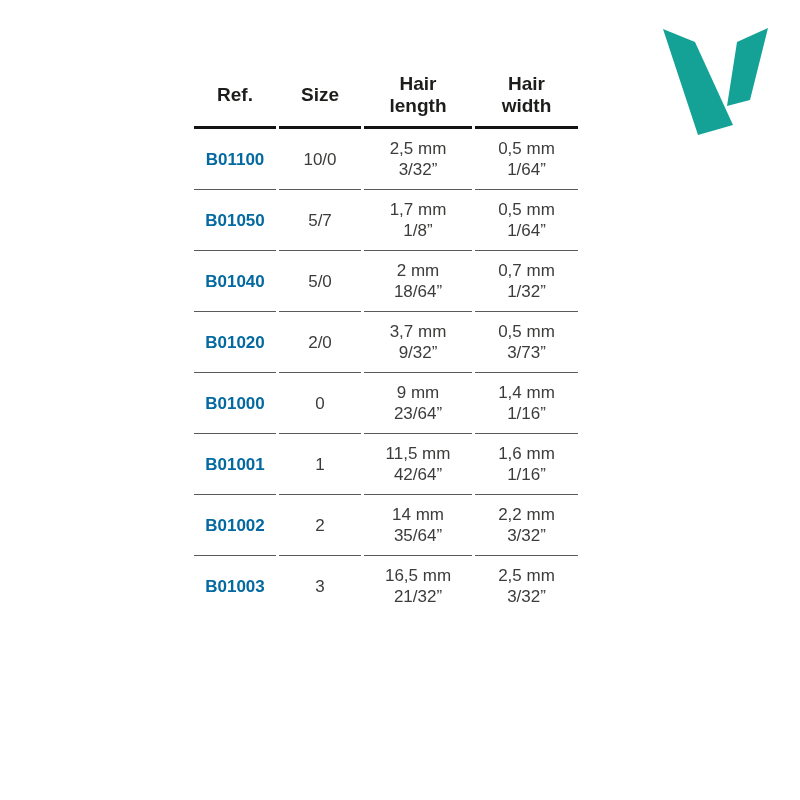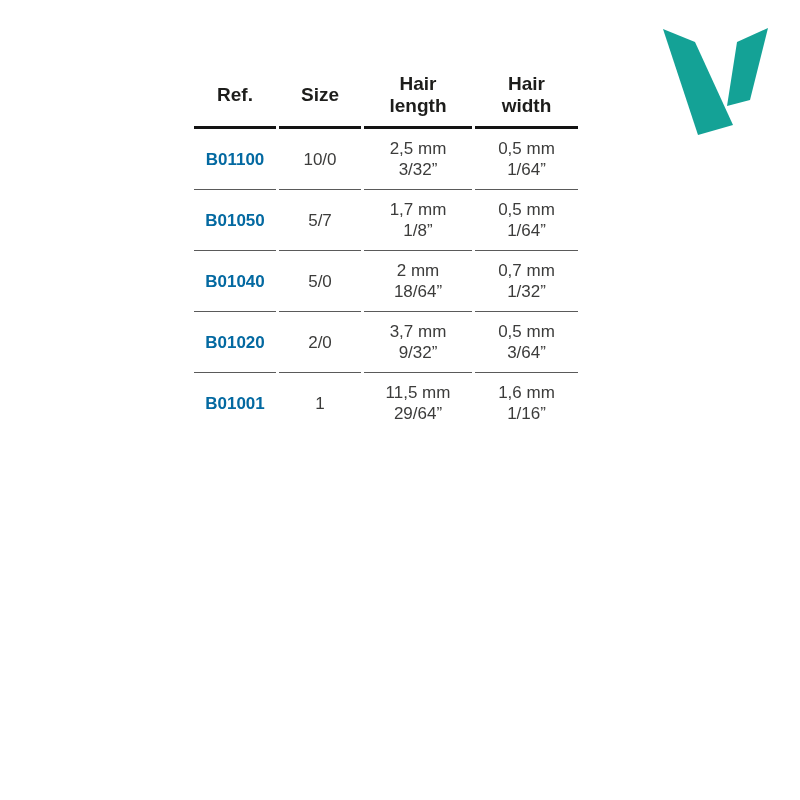--- a/index.html
+++ b/index.html
@@ -133,29 +133,65 @@
       </tr>
       <tr>
         <td class="c-ref">B01020</td>
         <td class="c-size">2/0</td>
         <td class="c-dim">
           <div>3,7 mm</div>
           <div>9/32”</div>
         </td>
         <td class="c-dim">
           <div>0,5 mm</div>
-          <div>3/64”</div>
+          <div>3/73”</div>
+        </td>
+      </tr>
+      <tr>
+        <td class="c-ref">B01000</td>
+        <td class="c-size">0</td>
+        <td class="c-dim">
+          <div>9 mm</div>
+          <div>23/64”</div>
+        </td>
+        <td class="c-dim">
+          <div>1,4 mm</div>
+          <div>1/16”</div>
         </td>
       </tr>
       <tr>
         <td class="c-ref">B01001</td>
         <td class="c-size">1</td>
         <td class="c-dim">
           <div>11,5 mm</div>
-          <div>29/64”</div>
+          <div>42/64”</div>
         </td>
         <td class="c-dim">
           <div>1,6 mm</div>
           <div>1/16”</div>
         </td>
       </tr>
+      <tr>
+        <td class="c-ref">B01002</td>
+        <td class="c-size">2</td>
+        <td class="c-dim">
+          <div>14 mm</div>
+          <div>35/64”</div>
+        </td>
+        <td class="c-dim">
+          <div>2,2 mm</div>
+          <div>3/32”</div>
+        </td>
+      </tr>
+      <tr>
+        <td class="c-ref">B01003</td>
+        <td class="c-size">3</td>
+        <td class="c-dim">
+          <div>16,5 mm</div>
+          <div>21/32”</div>
+        </td>
+        <td class="c-dim">
+          <div>2,5 mm</div>
+          <div>3/32”</div>
+        </td>
+      </tr>
     </tbody>
 </table>
 
 </body></html>

